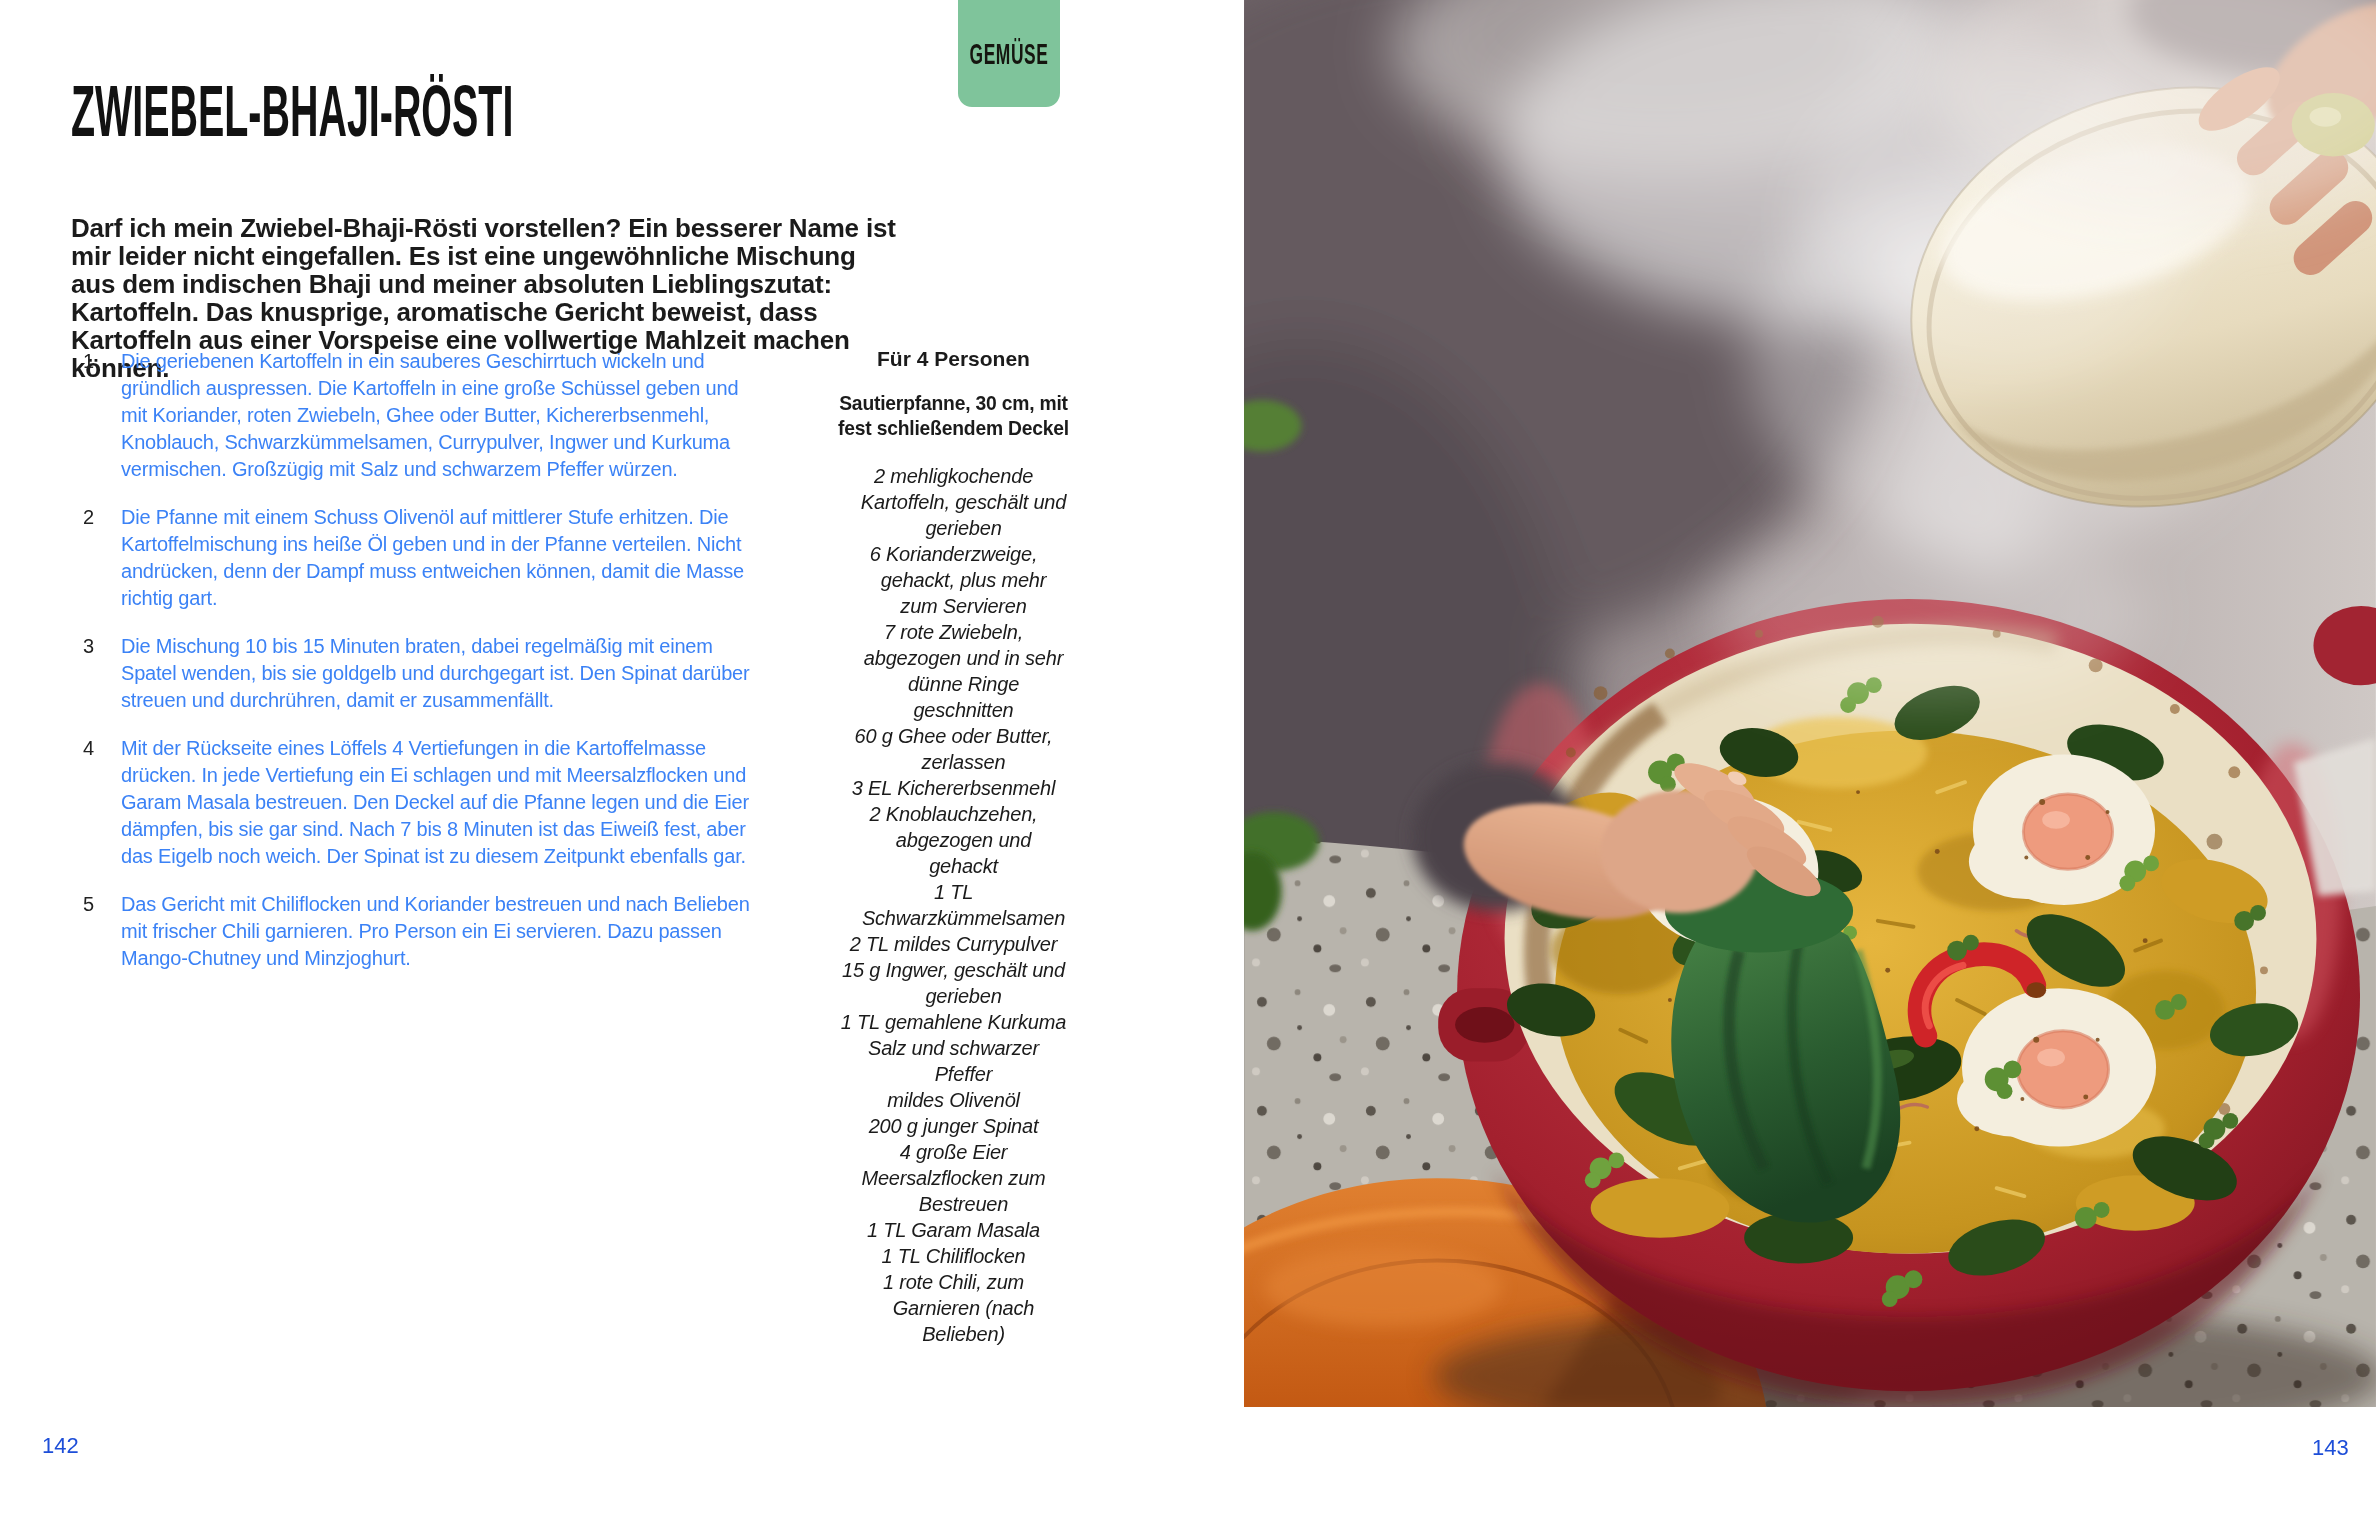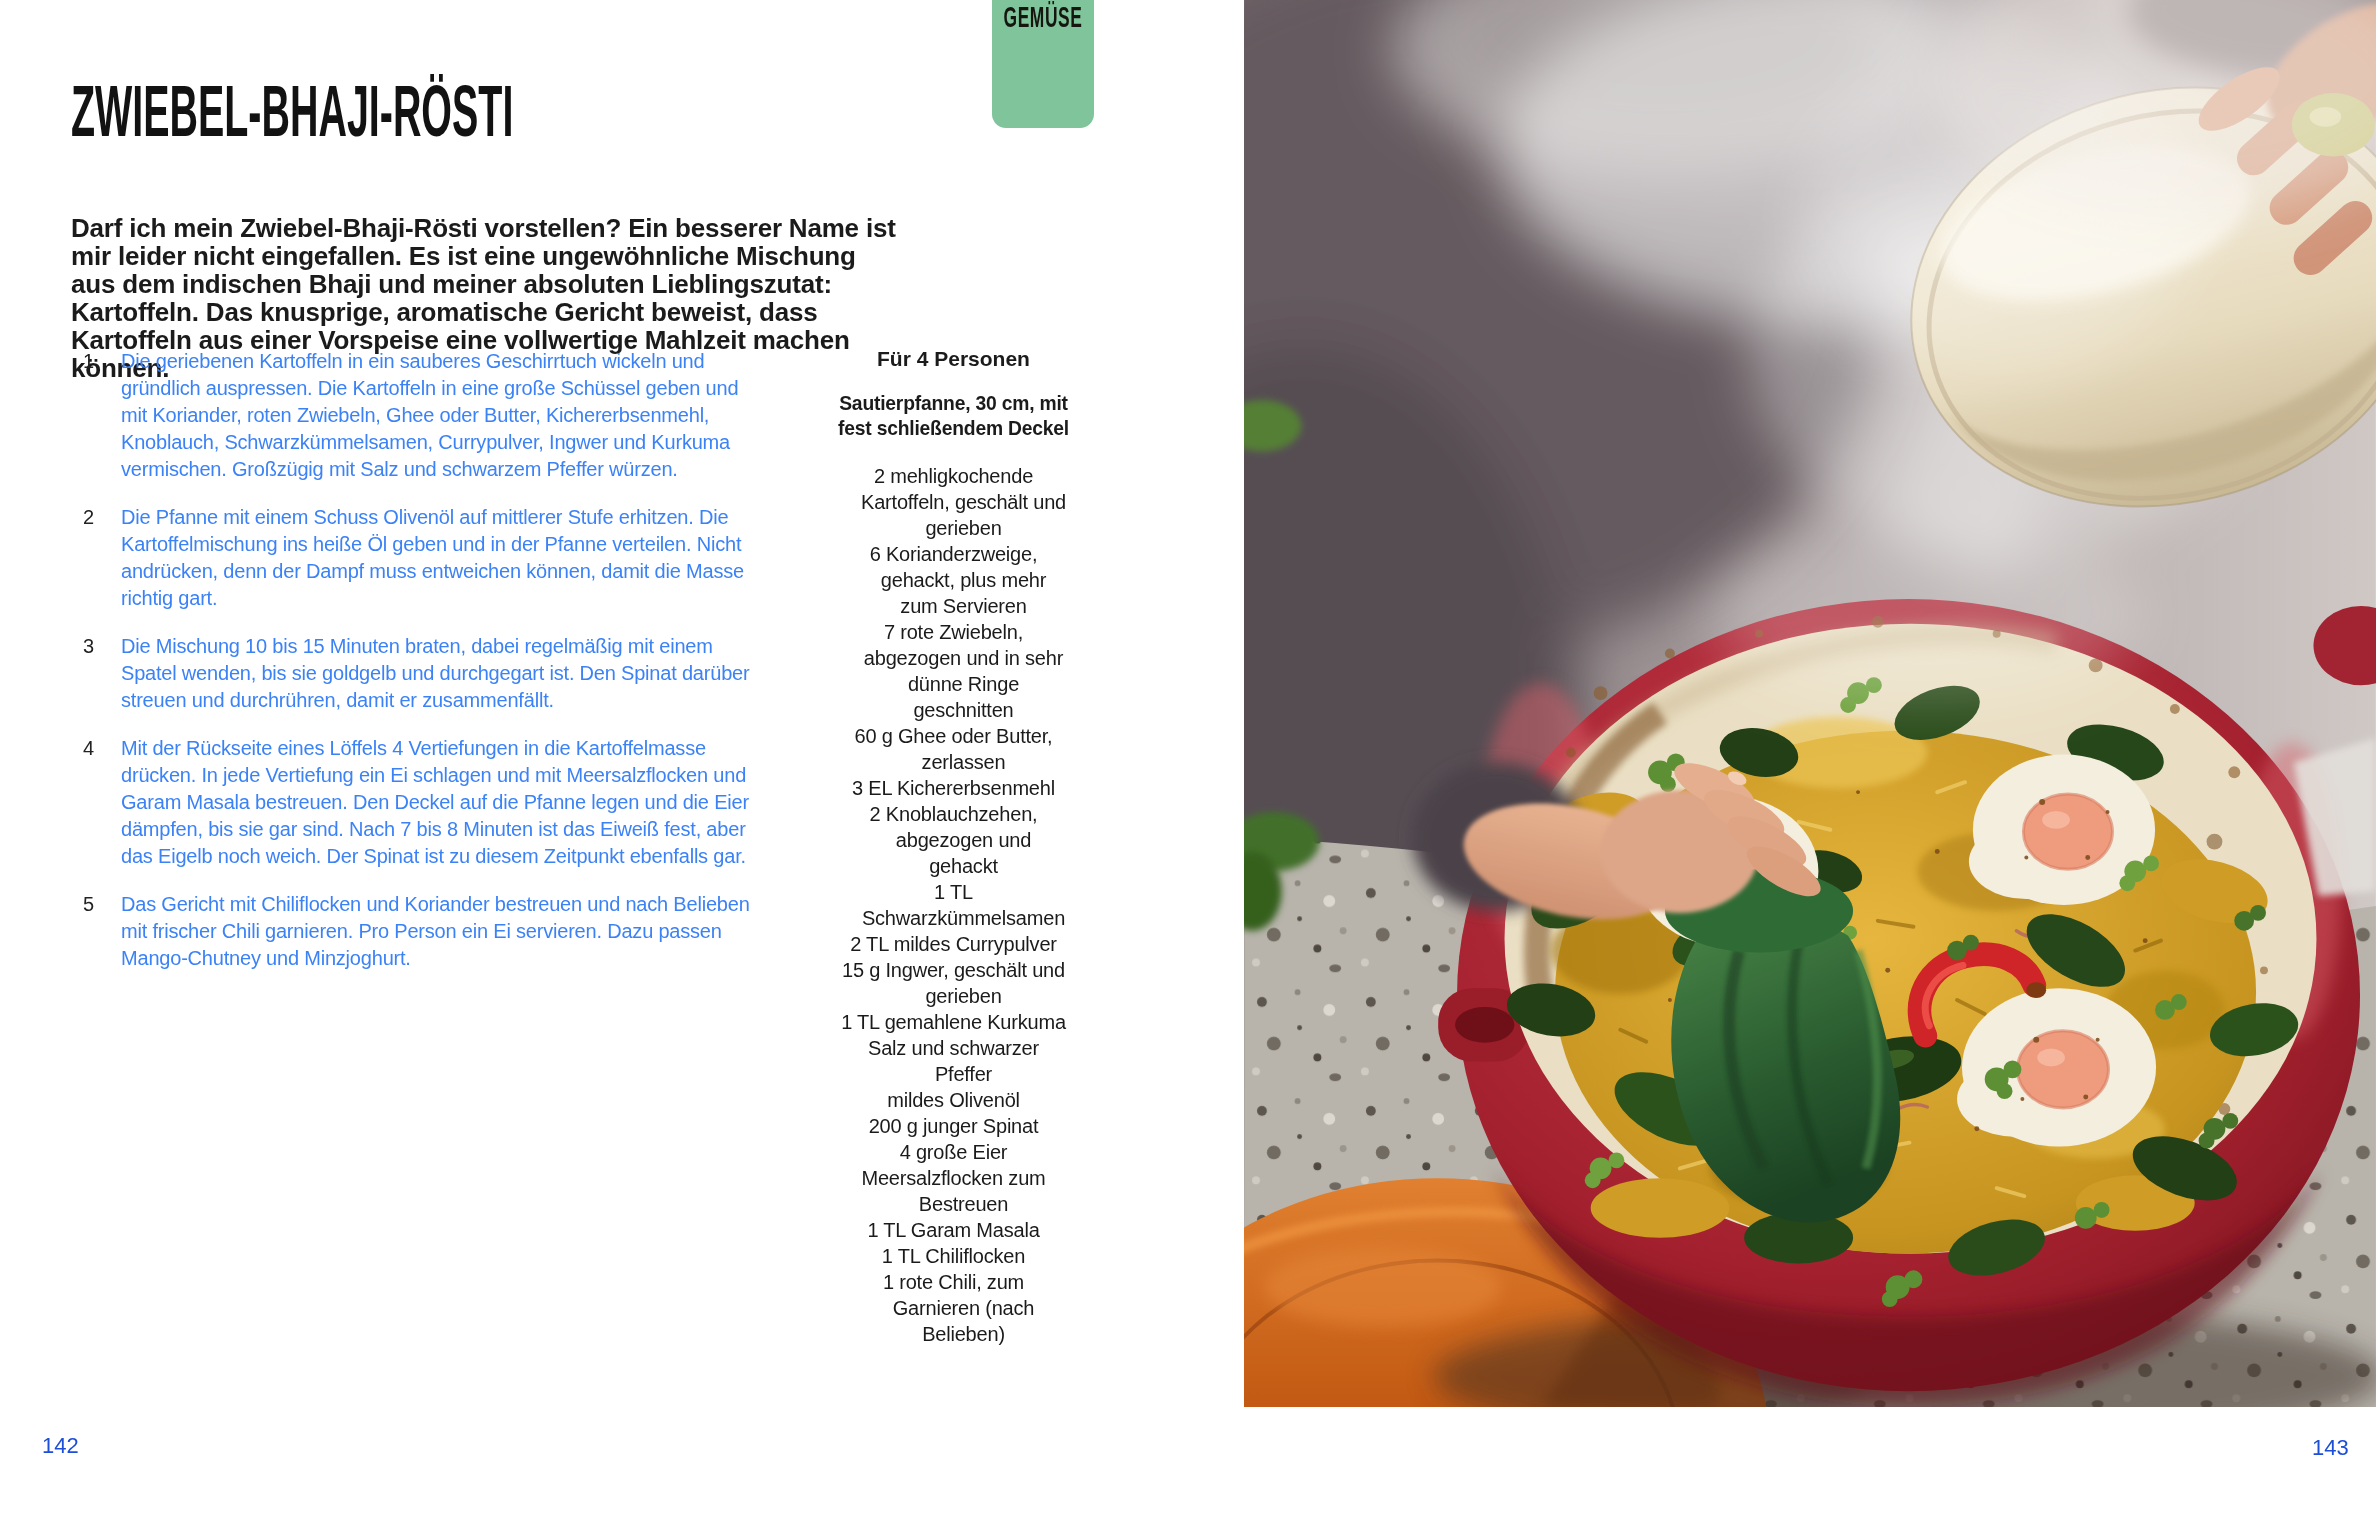--- a/index.html
+++ b/index.html
@@ -2,23 +2,23 @@
 <html><head>
 <meta charset="utf-8">
 <style>
   html,body{margin:0;padding:0;background:#e8e8e8;}
   .spread{
     position:relative;width:2376px;height:1536px;background:#ffffff;
     font-family:"Liberation Sans","DejaVu Sans",sans-serif;overflow:hidden;
   }
   
   .tab{
-    position:absolute;left:958px;top:0;width:102px;height:128px;
+    position:absolute;left:958px;top:0;width:102px;height:107px;
     background:#7fc49b;border-radius:0 0 14px 14px;
-    display:flex;justify-content:center;margin-left:34px;
+    display:flex;align-items:center;justify-content:center;
   }
   .tab-label{
     font-weight:700;font-size:30px;letter-spacing:1px;color:#15160f;
     transform:scaleX(.58);white-space:nowrap;
   }
   .title{
     position:absolute;left:71px;top:73px;margin:0;
     font-size:73px;font-weight:700;color:#121212;line-height:1.05;
     transform:scaleX(.54);transform-origin:left top;white-space:nowrap;
   }
@@ -28,21 +28,21 @@
     letter-spacing:-0.2px;
   }
   .steps{position:absolute;left:71px;top:348px;width:693px;}
   .step{display:flex;margin-bottom:21px;}
   .step-num{flex:0 0 50px;width:50px;padding-left:12px;box-sizing:border-box;
     font-size:20px;line-height:27px;color:#222;}
   .step-text{font-size:20px;line-height:27px;color:#3b82f6;letter-spacing:-0.2px;}
   .side{position:absolute;left:824px;top:347px;width:259px;color:#1b1b1b;text-align:center;}
   .serving{font-size:21px;font-weight:700;margin:0 0 20px;}
   .equipment{font-size:19.3px;font-weight:700;line-height:25px;margin:0 0 22px;letter-spacing:-0.2px;}
-  .ingredients{list-style:none;margin:16px;padding:0;
+  .ingredients{list-style:none;margin:16px;padding:0;font-style:italic;
     font-size:20px;line-height:26px;letter-spacing:-0.2px;}
   .ingredients li{padding-left:20px;text-indent:-20px;}
   .pagenum{position:absolute;font-size:22px;font-weight:400;color:#1d4ed8;}
   .pagenum-left{left:42px;top:1433px;}
   .pagenum-right{left:2312px;top:1435px;text-align:right;}
   
   .photo{position:absolute;left:1244px;top:0;width:1132px;height:1407px;overflow:hidden;}
   .photo svg{display:block;}
 </style>
 </head>

